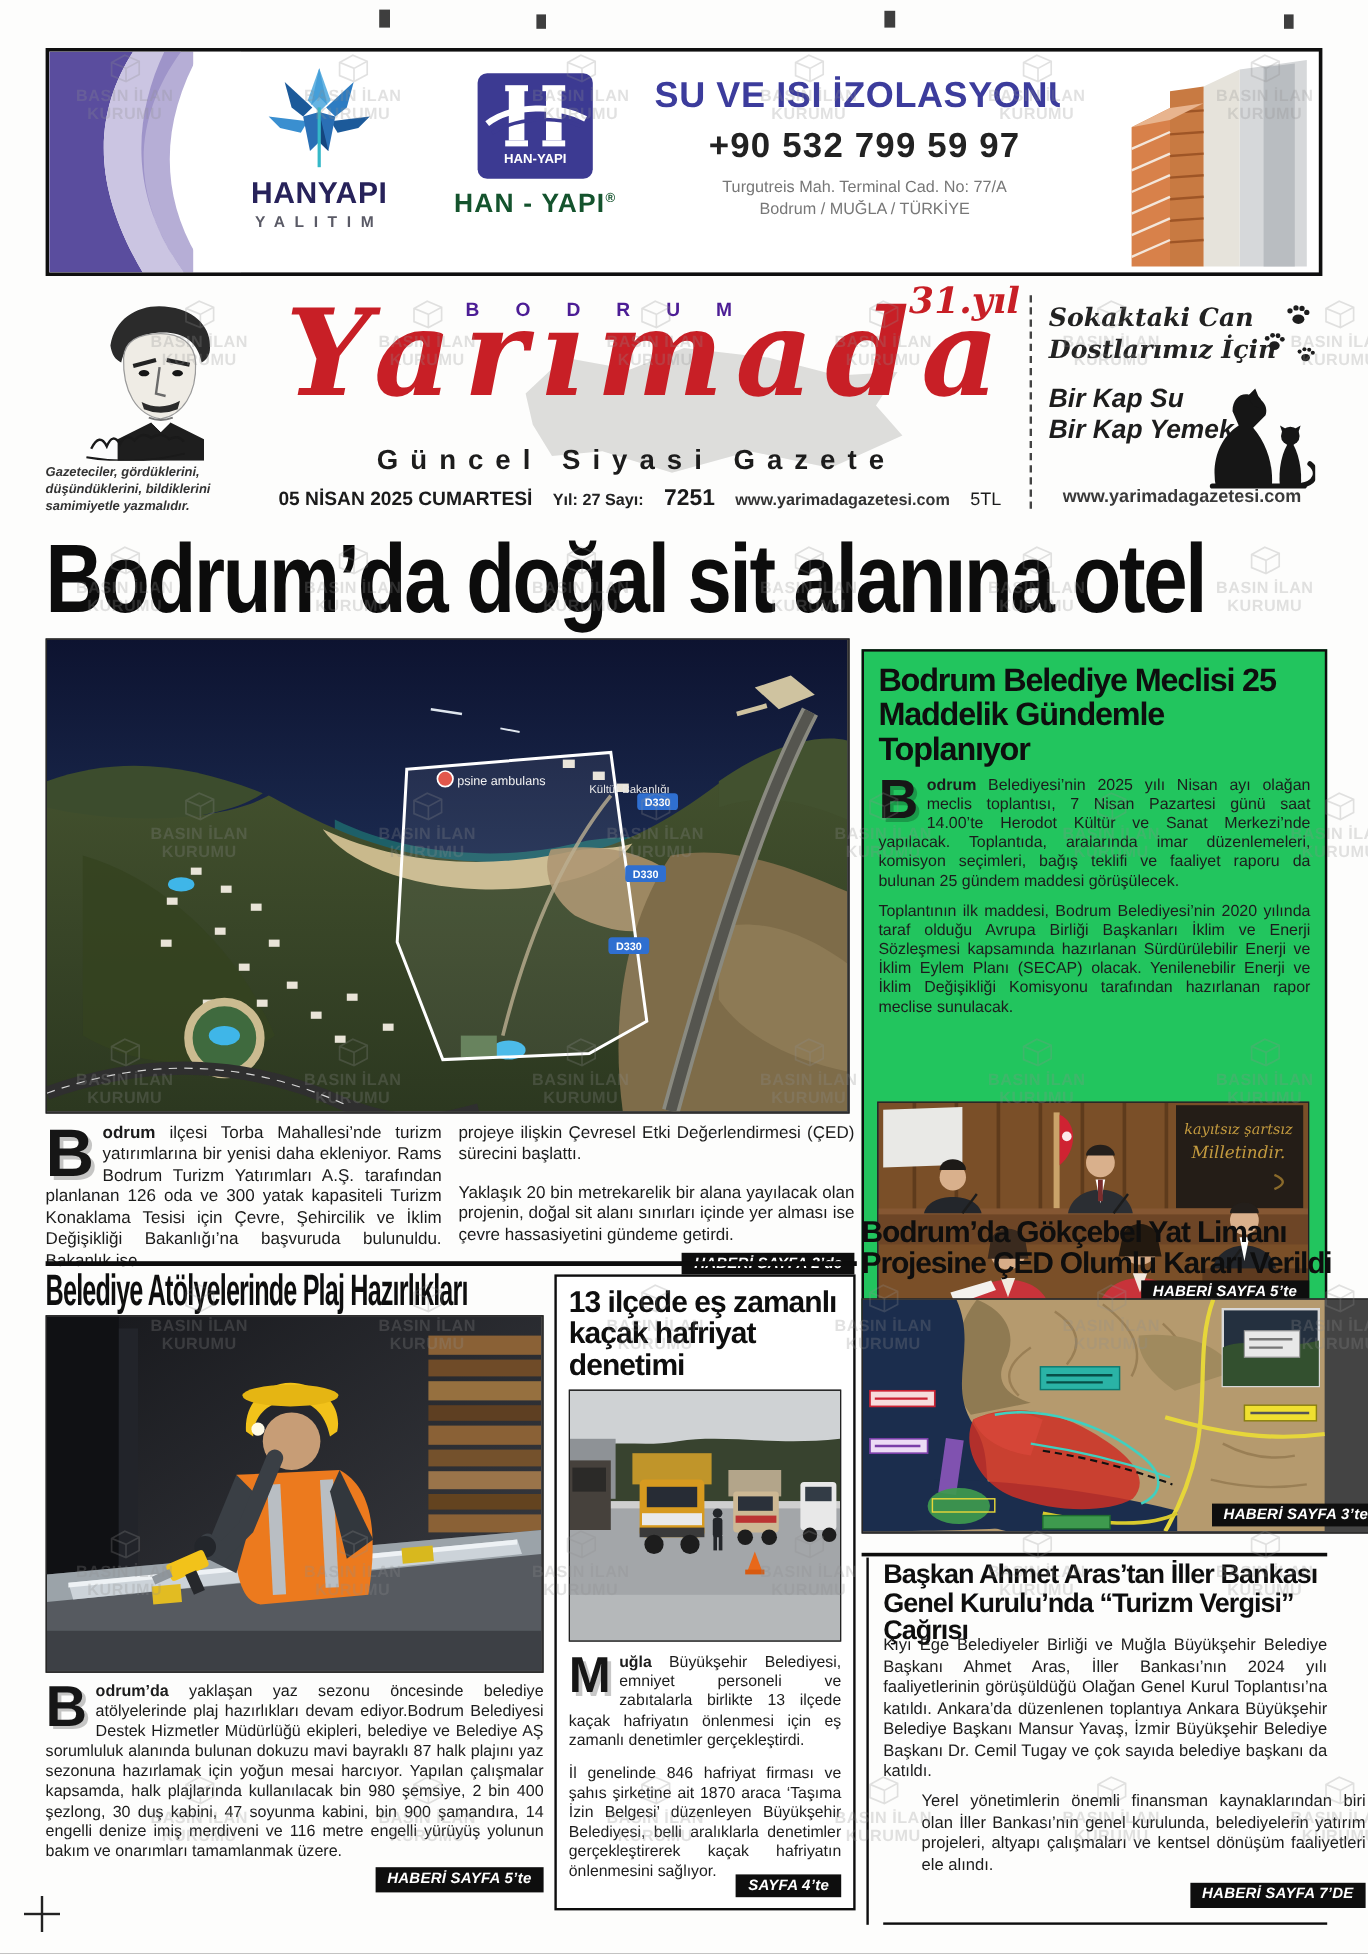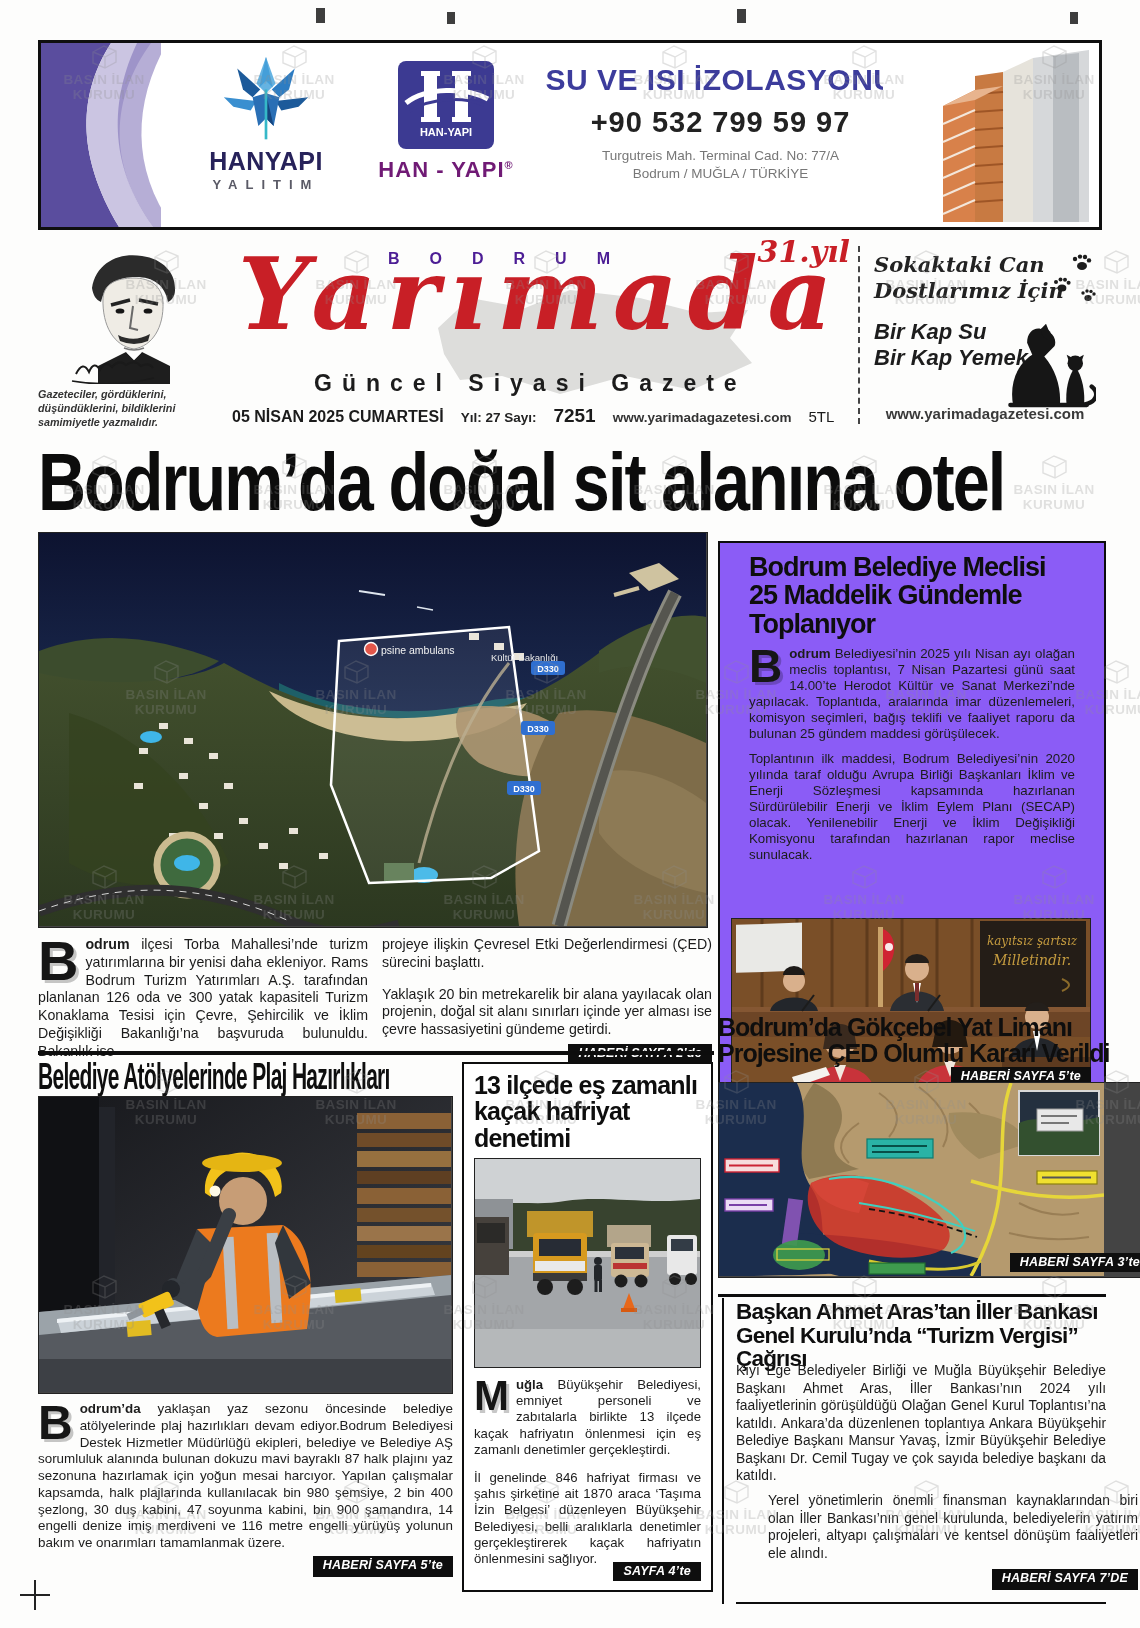--- a/index.html
+++ b/index.html
@@ -12,21 +12,21 @@
 .wm-layer{position:absolute;inset:0;z-index:40;pointer-events:none}
 .wm{position:absolute;width:180px;text-align:center;color:#8f8f8f;opacity:.26;font-weight:bold;
   font-size:13.5px;line-height:1.12;letter-spacing:.4px}
 .wm svg{margin:0 auto 2px}
 
 .ad{left:38px;top:40px;width:1064px;height:190px;border:3px solid #0f0f0f;background:#fff;overflow:hidden}
 .ad-brand1{left:130px;top:12px;width:190px;text-align:center}
 .ad-brand1 .nm{font-size:25px;font-weight:900;color:#27225a;letter-spacing:.5px}
 .ad-brand1 .sb{font-size:13px;letter-spacing:8px;color:#5a5a66;font-weight:bold;margin-top:1px}
 .ad-brand2{left:325px;top:16px;width:160px;text-align:center}
-.ad-brand2 .nm{font-size:22px;font-weight:900;color:#701a75;margin-top:6px;letter-spacing:1px}
+.ad-brand2 .nm{font-size:22px;font-weight:900;color:#14532d;margin-top:6px;letter-spacing:1px}
 .ad-info{left:482px;top:20px;width:395px;text-align:center}
 .ad-info .hl{font-size:30px;font-weight:800;color:#3c3c9c;letter-spacing:.5px}
 .ad-info .ph{font-size:29px;font-weight:800;color:#222;margin-top:9px;letter-spacing:1px}
 .ad-info .ad1{font-size:13.5px;color:#777;margin-top:8px;line-height:1.35}
 
 .mast{left:38px;top:242px;width:1064px;height:192px}
 .mast-left{position:absolute;left:0;top:6px;width:190px;text-align:left}
 .motto{font-size:10.8px;font-style:italic;color:#333;line-height:1.3;margin-top:3px;font-weight:bold}
 .mast-center{position:absolute;left:192px;top:0;width:624px;height:192px}
 .tr-map{position:absolute;left:200px;top:26px;opacity:.85}
@@ -71,21 +71,21 @@
 .photo-worker{left:38px;top:1096px;width:415px;height:298px}
 .beach-sec{left:38px;top:1401px;width:415px;height:176px}
 .beach-sec .dropcap{font-size:48px}
 .beach-sec .tag{position:absolute;right:0;bottom:0}
 .mid-box{left:462px;top:1062px;width:251px;height:530px;border:2.5px solid #0d0d0d;background:#fff;padding:8px 10px}
 .mid-box .headline{font-size:25px;letter-spacing:-.8px}
 .mid-box .body-txt{font-size:13.2px}
 .mid-box .dropcap{font-size:42px}
 .mid-box .photo{width:227px;height:210px;margin:7px 0 9px}
 .mid-box .tag{position:absolute;right:10px;bottom:9px}
-.council-box{left:718px;top:541px;width:388px;height:560px;border:2.5px solid #0d0d0d;background:#8b5cf6;padding:10px 29px}
+.council-box{left:718px;top:541px;width:388px;height:560px;border:2.5px solid #0d0d0d;background:#22c55e;padding:10px 12px}
 .council-box .headline{font-size:27px}
 .council-box .body-txt{font-size:13.3px;line-height:1.21;margin-top:8px}
 .council-box .dropcap{font-size:46px}
 .council-photo{position:absolute;left:11px;bottom:9px;width:360px;height:172px}
 .council-box .tag{position:absolute;right:13px;bottom:13px}
 .gok-head{left:718px;top:1014px;width:392px}
 .gok-head .headline{font-size:25px}
 .photo-map{left:718px;top:1082px;width:436px;height:196px}
 .photo-map .tag{position:absolute;right:3px;bottom:5px}
 .rule-right{left:718px;top:1294px;width:388px;height:2.5px}

